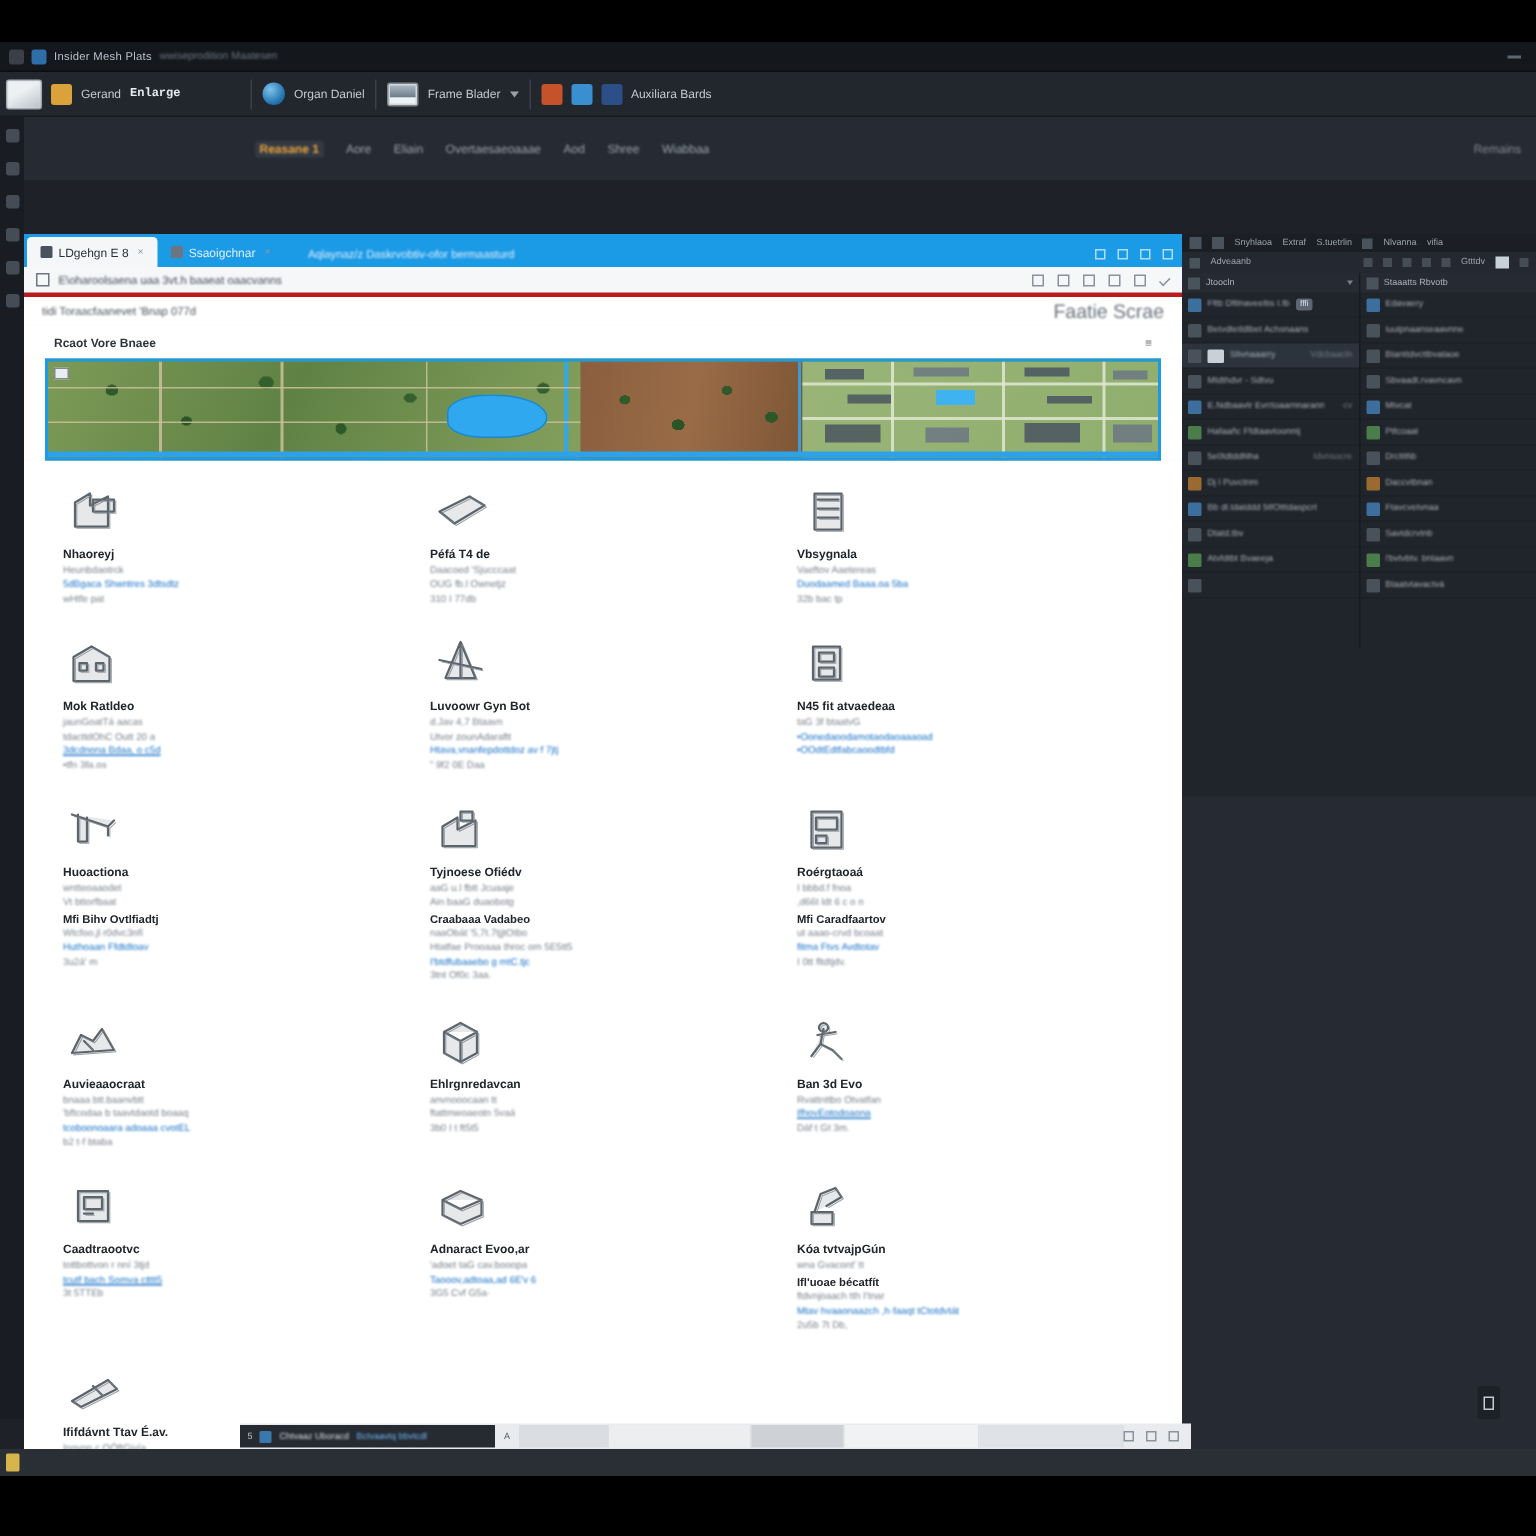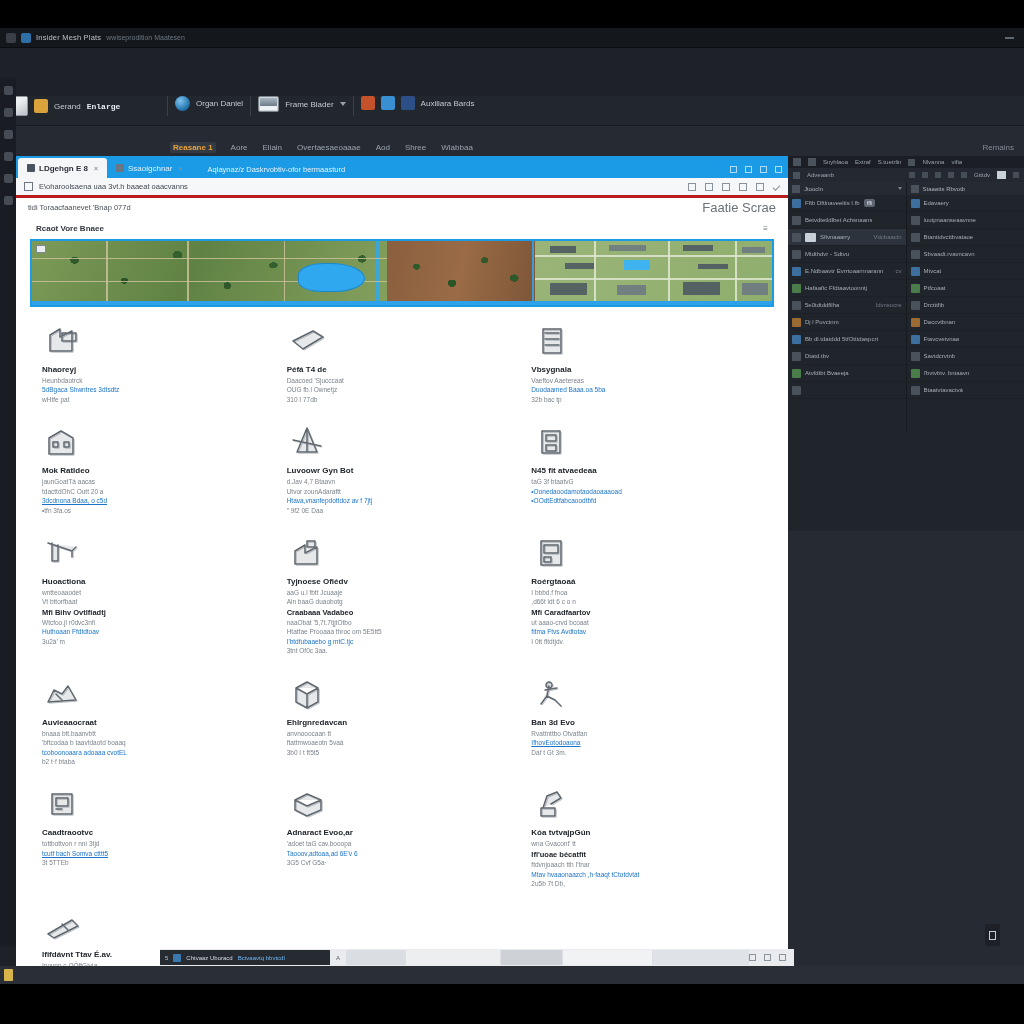--- a/index.html
+++ b/index.html
@@ -17,22 +17,22 @@
               padding:0 6px; gap:5px; border-bottom:1px solid #0b0d10; }
   .tb-ico { width:10px; height:10px; background:#2f6fa8; border-radius:2px; flex:none; }
   .tb-ico.lock { background:#3a3f48; }
   .tb-title { font-size:7.5px; color:#b9c0c9; white-space:nowrap; letter-spacing:.2px;
               filter:blur(.45px); }
   .tb-sub { font-size:7px; color:#6e7680; filter:blur(.55px); }
   .tb-right { margin-left:auto; display:flex; gap:9px; padding-right:4px; }
   .tb-btn { width:9px; height:2px; background:#5e666f; }
 
   
-  .toolstrip { height:30px; background:#22262d; display:flex; align-items:flex-start;
-               gap:0px; border-bottom:1px solid #171a1f;margin-top:48px; }
+  .toolstrip { height:30px; background:#22262d; display:flex; align-items:center;
+               gap:0px; border-bottom:1px solid #171a1f; }
   .ts-left { display:flex; align-items:center; gap:6px; padding-left:4px; width:160px; }
   .ts-sq { width:24px; height:20px; background:#d6dade; border:1px solid #8e959c; border-radius:2px;}
   .ts-sq i { display:block; width:100%; height:100%;
              background:linear-gradient(150deg,#eef1f3 40%,#b9c0c6); filter:blur(.6px); }
   .ts-ic { width:14px; height:14px; border-radius:2px; flex:none; }
   .ts-txt { font-size:8px; color:#c3cad2; filter:blur(.5px); white-space:nowrap; }
   .ts-txt.w { color:#e6ecf2; font-weight:bold;font-family:Liberation Mono, monospace; }
   .vsep { width:1px; height:20px; background:#3a4049; margin:0 7px; }
   .ts-group { display:flex; align-items:center; gap:6px; }
   .globe { width:15px;height:15px;border-radius:50%;
@@ -64,21 +64,21 @@
 
   
   .pane { position:absolute; left:16px; top:128px; width:772px; height:845px;
           background:#eef0f3; display:flex; flex-direction:column; }
 
   
   .tabstrip { height:22px; background:#1b9ae6; display:flex; align-items:flex-end;
               padding-left:2px; position:relative; }
   .tab { height:20px; display:flex; align-items:center; gap:4px; padding:0 9px;
          font-size:8px; border-radius:3px 3px 0 0; white-space:nowrap; }
-  .tab.active { background:#f4f6f8; color:#2b3138;font-weight:bold; }
+  .tab.active { background:#f4f6f8; color:#2b3138; }
   .tab.idle { color:#dff0fc;margin-top:32px; }
   .tab .favi { width:8px;height:8px;background:#6b7682;border-radius:1px;display:block; }
   .tab.active .favi { background:#48535e; }
   .tab .x { font-size:7px; color:#8f99a3; margin-left:2px; }
   .tab .tlabel { filter:blur(.5px); }
   .tabstrip .addr { display:flex; align-items:center; gap:6px; margin-left:10px;
                     padding-bottom:4px; }
   .addr .atxt { font-size:7.5px; color:#e4f2fd; filter:blur(.6px); }
   .tabstrip .twin { position:absolute; right:6px; bottom:5px; display:flex; gap:8px; }
   .twin i { width:7px;height:7px;border:1px solid #cbe7fa; display:block; opacity:.85; }

